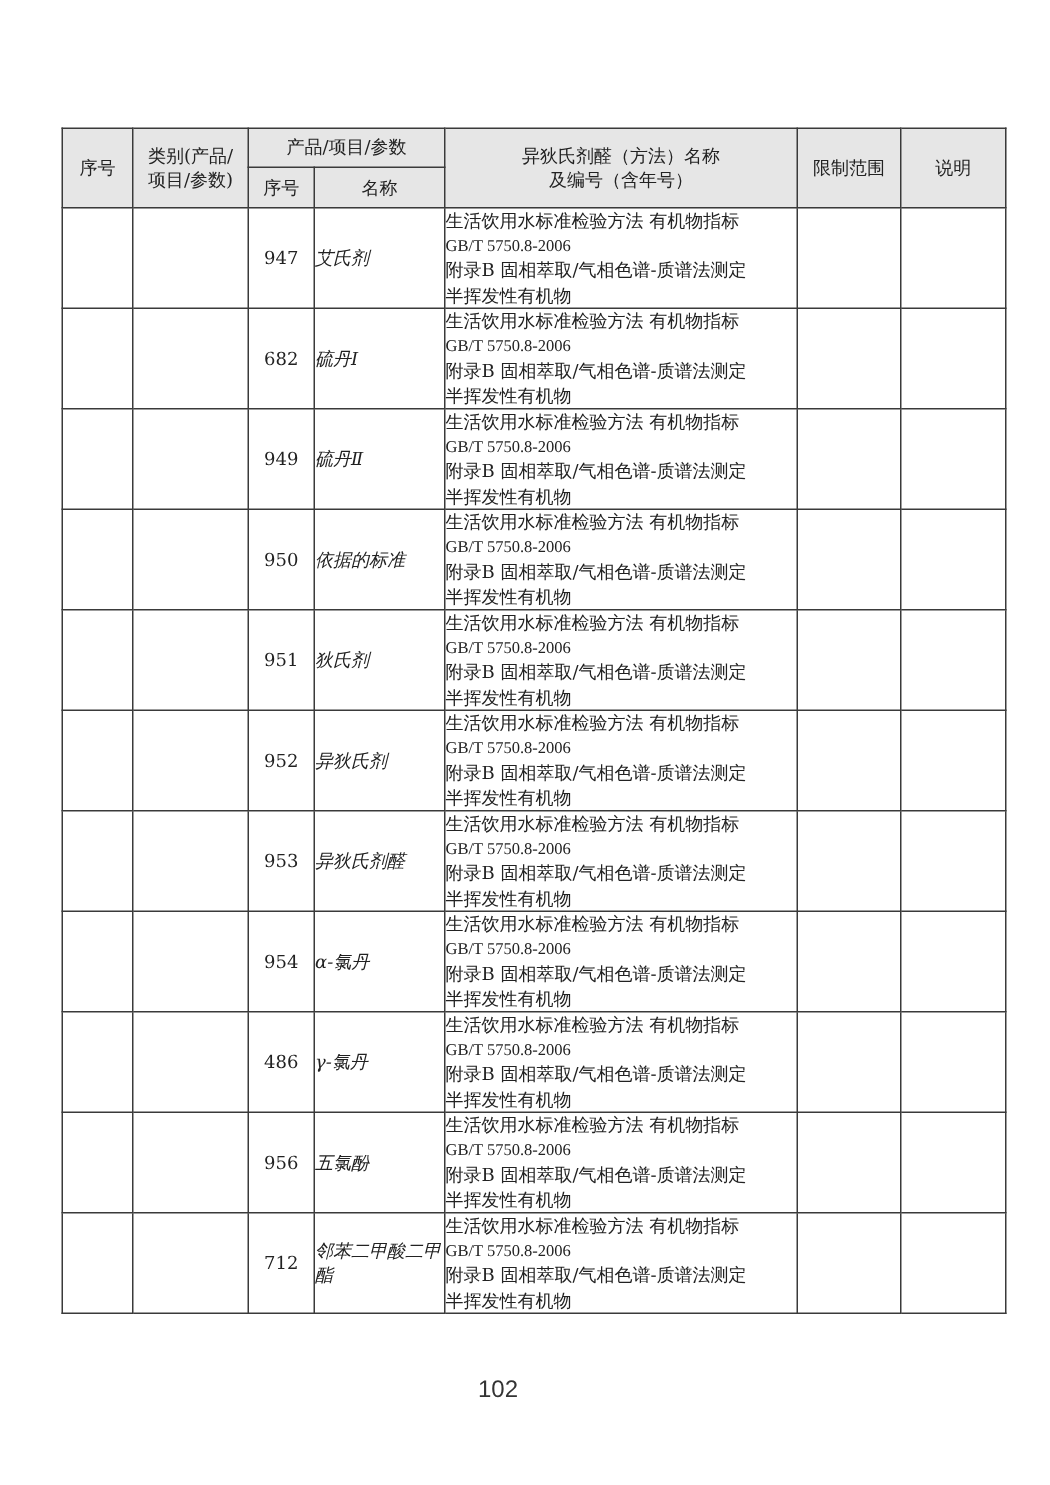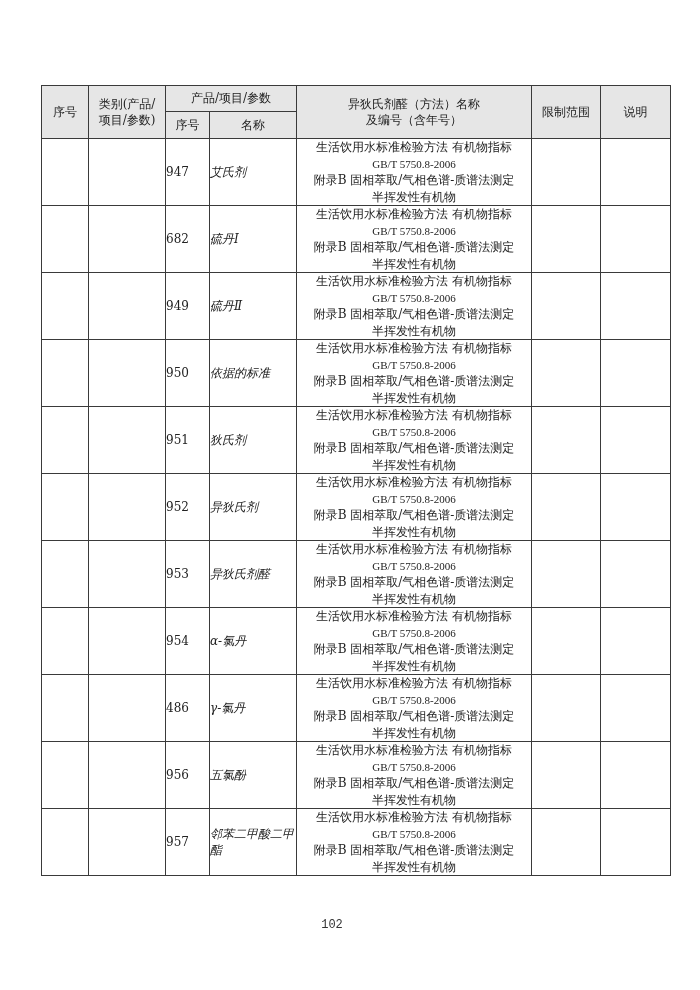--- a/index.html
+++ b/index.html
@@ -37,38 +37,37 @@
       vertical-align: middle;
     }
     table.std thead th {
       background: #e6e6e6;
       text-align: center;
       color: #222;
     }
     .h-top { height: 26px; }
     .h-sub { height: 27px; }
     table.std tbody td { height: 65.5px; }
-    td.num { text-align: left; font-size: 12px; }
+    td.num { text-align: center; font-size: 12px; }
     td.name { padding-left: 6px; padding-right: 2px; font-style: italic; }
     td.std-cell {
       padding-left: 5px;
       font-size: 12px;
       line-height: 16.4px;
       white-space: nowrap;
-      text-align: center;
     }
     .std-line { display: block; }
     .mono { font-family: Liberation Serif, serif; font-size: 11px; }
     .page-number {
       position: absolute;
       left: 0; width: 664px;
       top: 918px;
       text-align: center;
-      font-family: Liberation Mono, monospace;
-      font-size: 12px;
+      font-family: Liberation Sans, sans-serif;
+      font-size: 16px;
       color: #333;
     }
   </style>
 </head>
 <body>
 
 <div class="page">
   <table class="std">
     <colgroup>
       <col style="width:47px">
@@ -236,21 +235,21 @@
             <span class="std-line mono">GB/T 5750.8-2006</span>
             <span class="std-line">附录B 固相萃取/气相色谱-质谱法测定</span>
             <span class="std-line">半挥发性有机物</span>
           </td>
           <td></td>
           <td></td>
         </tr>
         <tr>
           <td class="num"></td>
           <td></td>
-          <td class="num">957</td>
+          <td class="num">712</td>
           <td class="name">邻苯二甲酸二甲酯</td>
           <td class="std-cell">
             <span class="std-line">生活饮用水标准检验方法 有机物指标</span>
             <span class="std-line mono">GB/T 5750.8-2006</span>
             <span class="std-line">附录B 固相萃取/气相色谱-质谱法测定</span>
             <span class="std-line">半挥发性有机物</span>
           </td>
           <td></td>
           <td></td>
         </tr>

